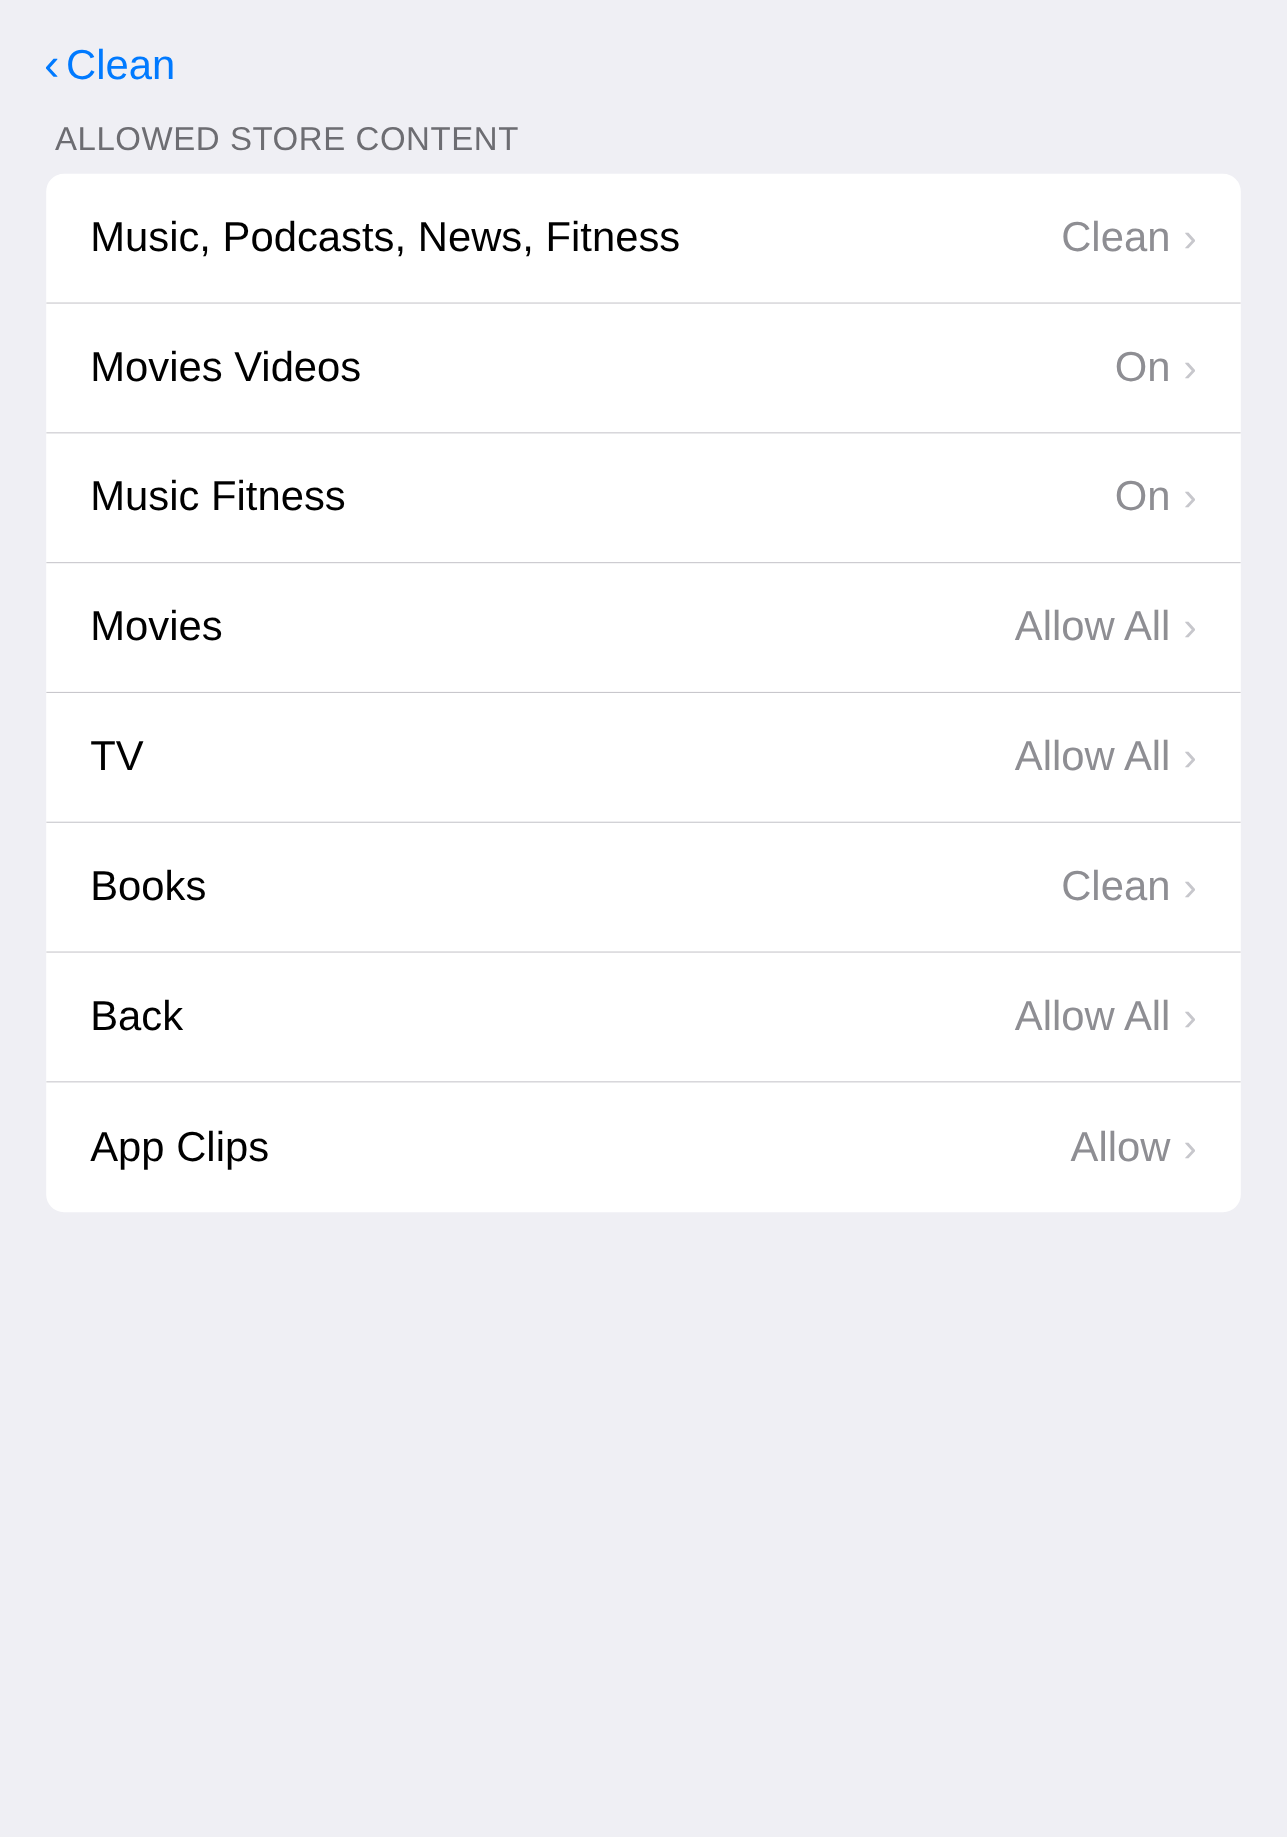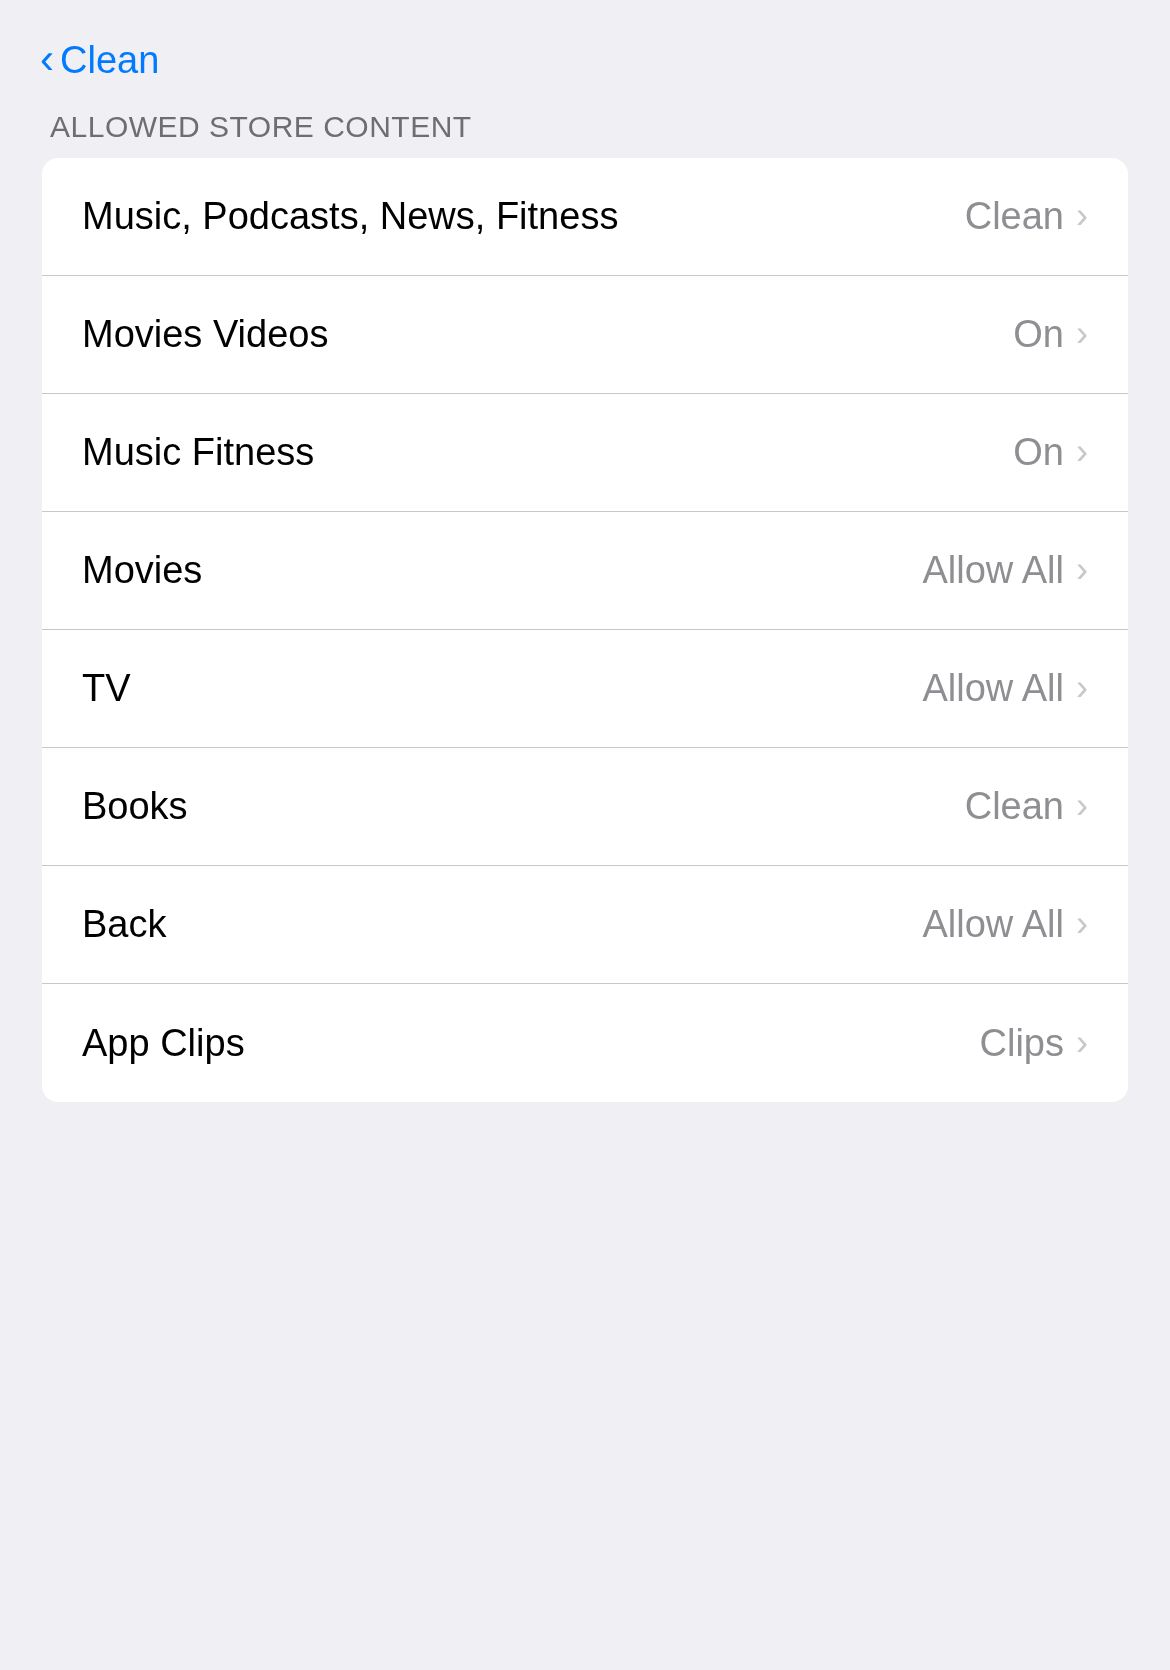--- a/index.html
+++ b/index.html
@@ -162,17 +162,17 @@
     <div class="settings-row">
       <span class="row-label">Back</span>
       <div class="row-right">
         <span class="row-value">Allow All</span>
         <span class="chevron-right">›</span>
       </div>
     </div>
     <div class="settings-row">
       <span class="row-label">App Clips</span>
       <div class="row-right">
-        <span class="row-value">Clips</span>
+        <span class="row-value">Allow</span>
         <span class="chevron-right">›</span>
       </div>
     </div>
   </div>
 
 </body></html>

